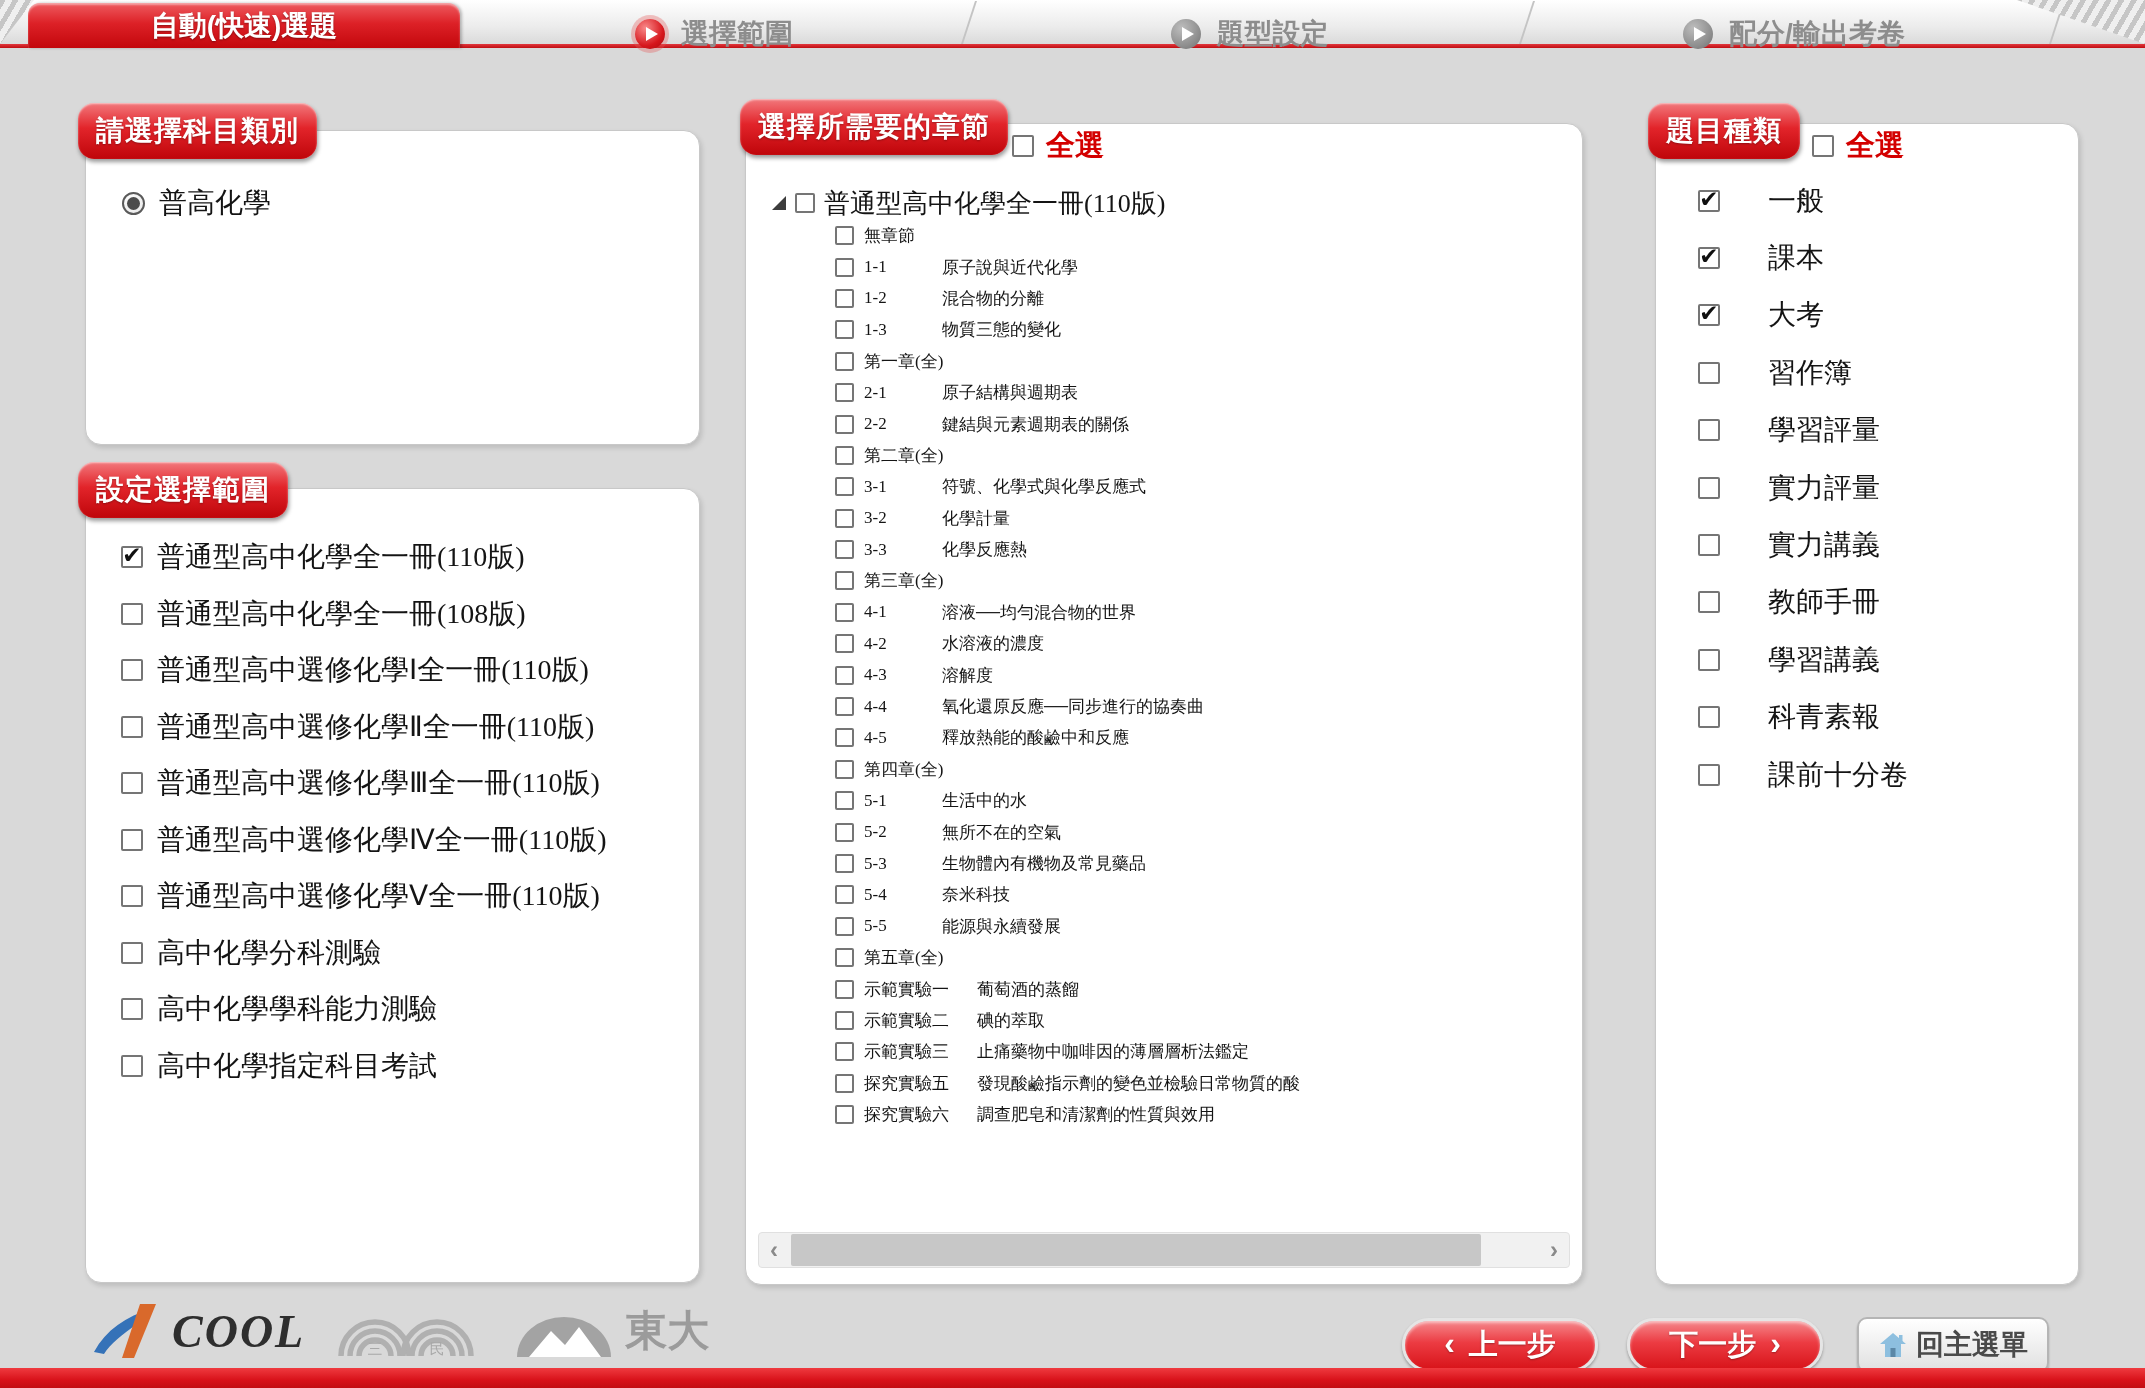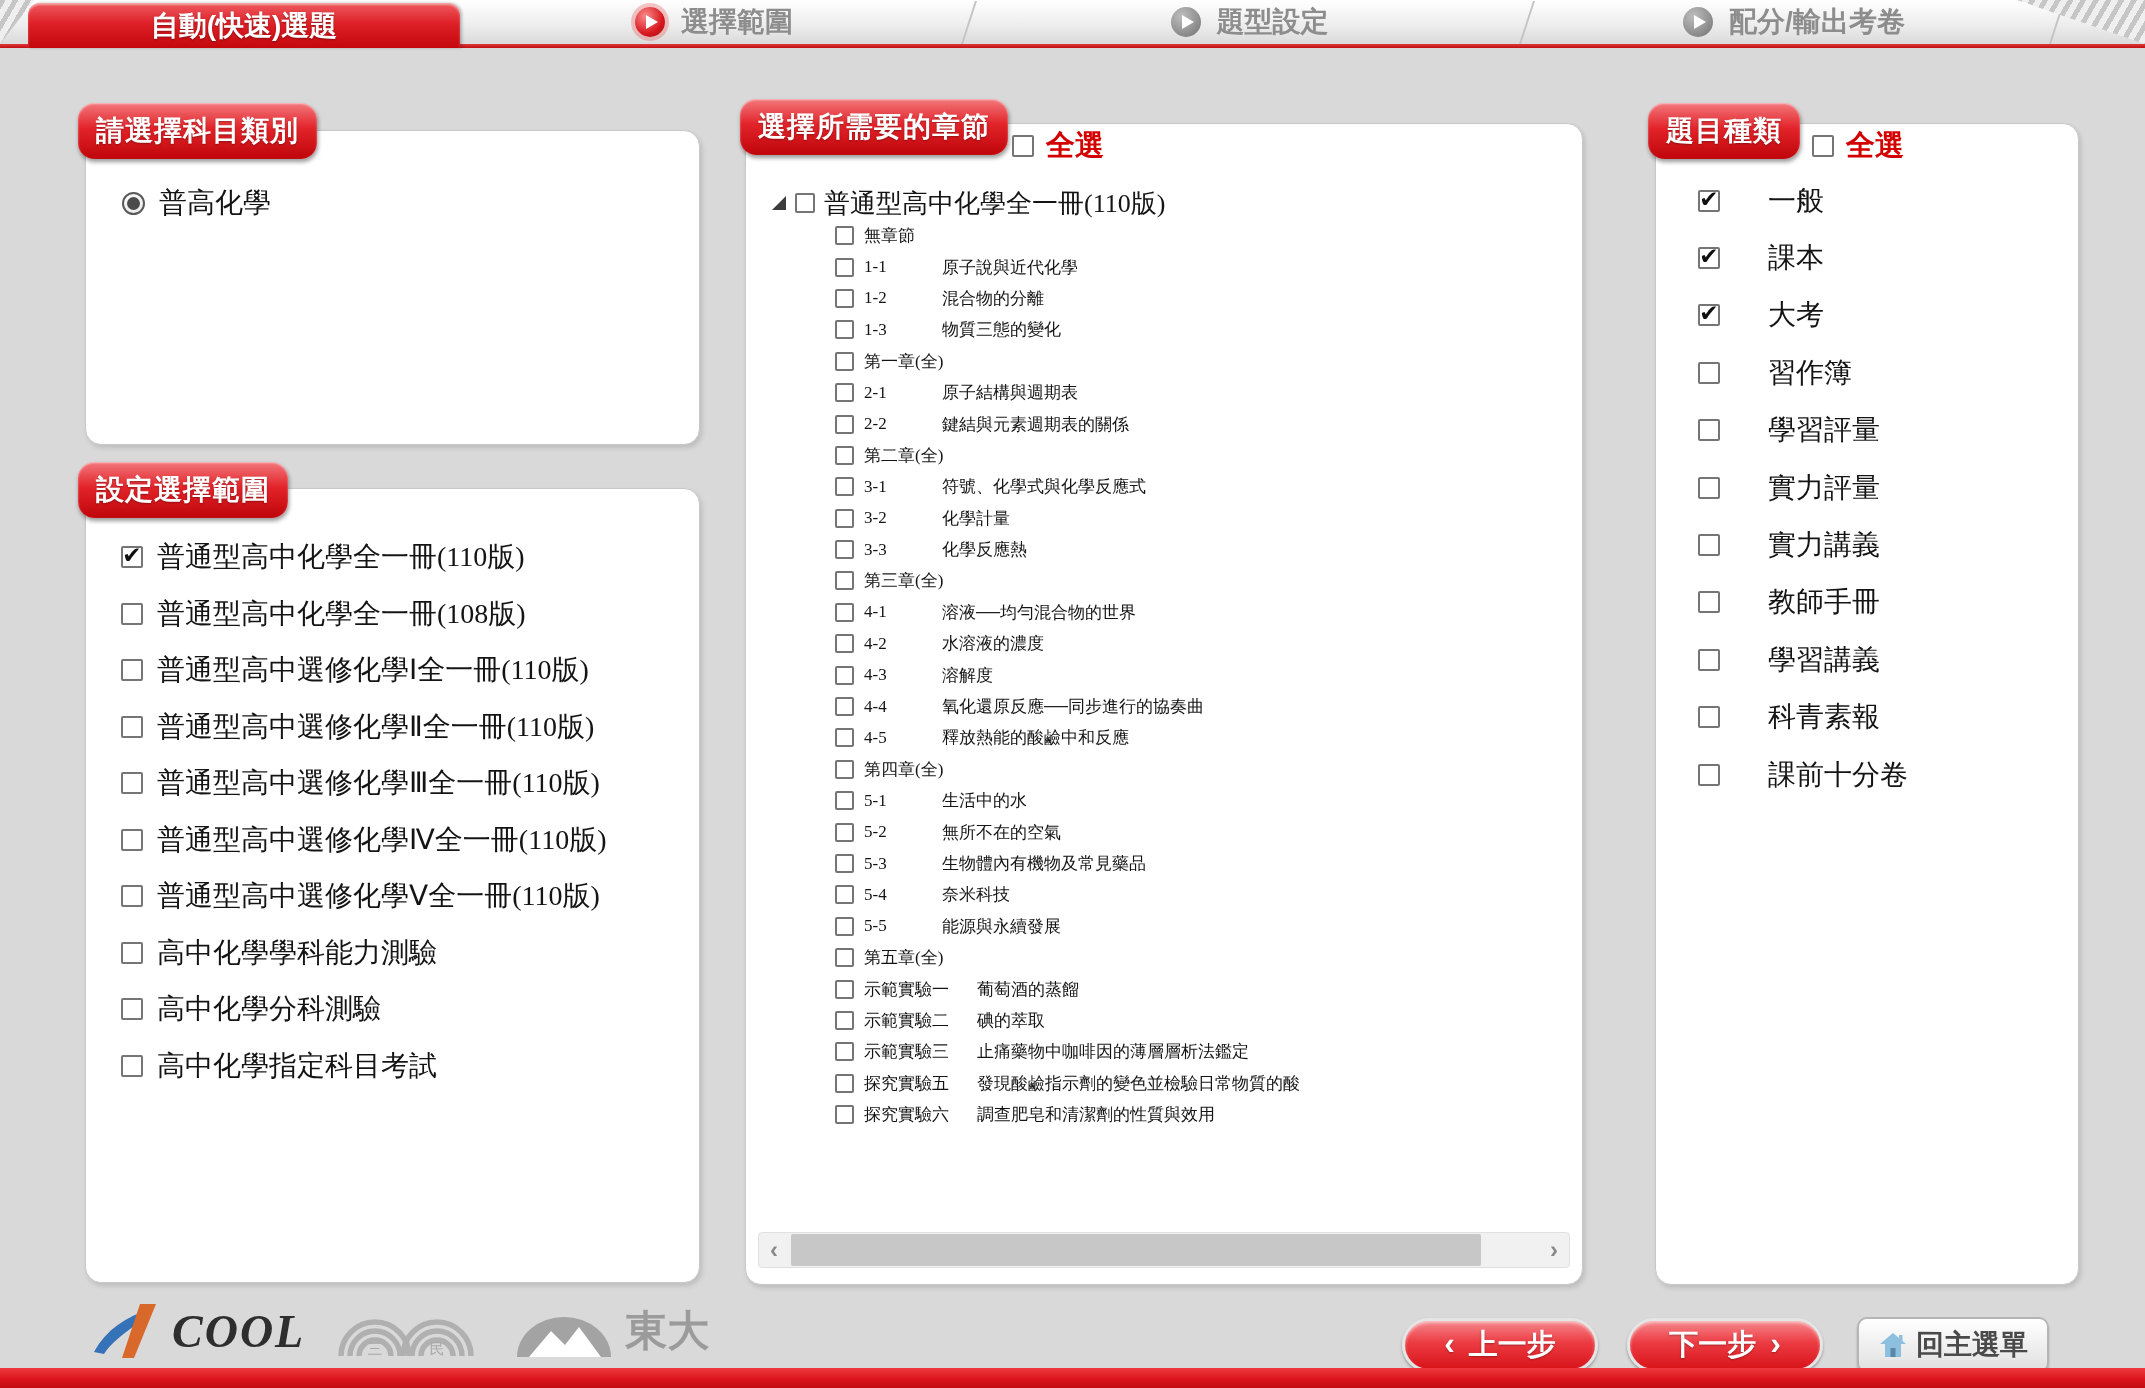--- a/index.html
+++ b/index.html
@@ -12,21 +12,21 @@
 
   
   .tabbar{position:absolute;left:0;top:0;width:2145px;height:48px;
     background:linear-gradient(180deg,#ffffff 0%,#ececec 55%,#d6d6d6 100%);}
   .tab-redline{position:absolute;left:0;top:44px;width:2145px;height:4px;
     background:linear-gradient(180deg,#e2383d,#c00d12);}
   .stripes{position:absolute;z-index:4;
     background:repeating-linear-gradient(120deg,#c6c6c6 0 5px,#efefef 5px 11px);}
   .corner-tl{left:0;top:0;width:34px;height:44px;clip-path:polygon(0 0,100% 0,0 100%);}
   .corner-tr{right:0;top:0;width:128px;height:44px;clip-path:polygon(0 0,100% 0,100% 100%);}
-  .tab{position:absolute;top:0;height:44px;display:flex;align-items:center;justify-content:center;gap:16px;
+  .tab{position:absolute;top:12px;height:44px;display:flex;align-items:center;justify-content:center;gap:16px;
     font-weight:bold;font-size:28px;color:#8d8d8d;}
   .tab-active{left:28px;top:3px;width:432px;height:45px;z-index:3;
     border-radius:12px 12px 0 0;color:#fff;
     background:linear-gradient(180deg,#ee5b60 0%,#dd2127 45%,#c3070c 100%);
     box-shadow:inset 0 2px 2px rgba(255,255,255,.45),2px 0 3px rgba(0,0,0,.25);
     text-shadow:0 1px 2px rgba(0,0,0,.35);}
   .tab2{left:458px;width:512px;}
   .tab3{left:973px;width:553px;}
   .tab4{left:1530px;width:528px;}
   .tabdiv{position:absolute;top:1px;width:2px;height:43px;background:#c4c4c4;transform:skewX(-18deg);}
@@ -167,25 +167,25 @@
         <div class="row">
     <span class="cb"></span>
     <span>普通型高中選修化學Ⅳ全一冊(110版)</span>
   </div>
         <div class="row">
     <span class="cb"></span>
     <span>普通型高中選修化學Ⅴ全一冊(110版)</span>
   </div>
         <div class="row">
     <span class="cb"></span>
+    <span>高中化學分科測驗</span>
+  </div>
+        <div class="row">
+    <span class="cb"></span>
     <span>高中化學學科能力測驗</span>
-  </div>
-        <div class="row">
-    <span class="cb"></span>
-    <span>高中化學分科測驗</span>
   </div>
         <div class="row">
     <span class="cb"></span>
     <span>高中化學指定科目考試</span>
   </div>
       </div>
   </div>
 
   <div class="badge" style="left:740px;top:99px">選擇所需要的章節</div>
   <div class="selall" style="left:1012px;top:126px">

